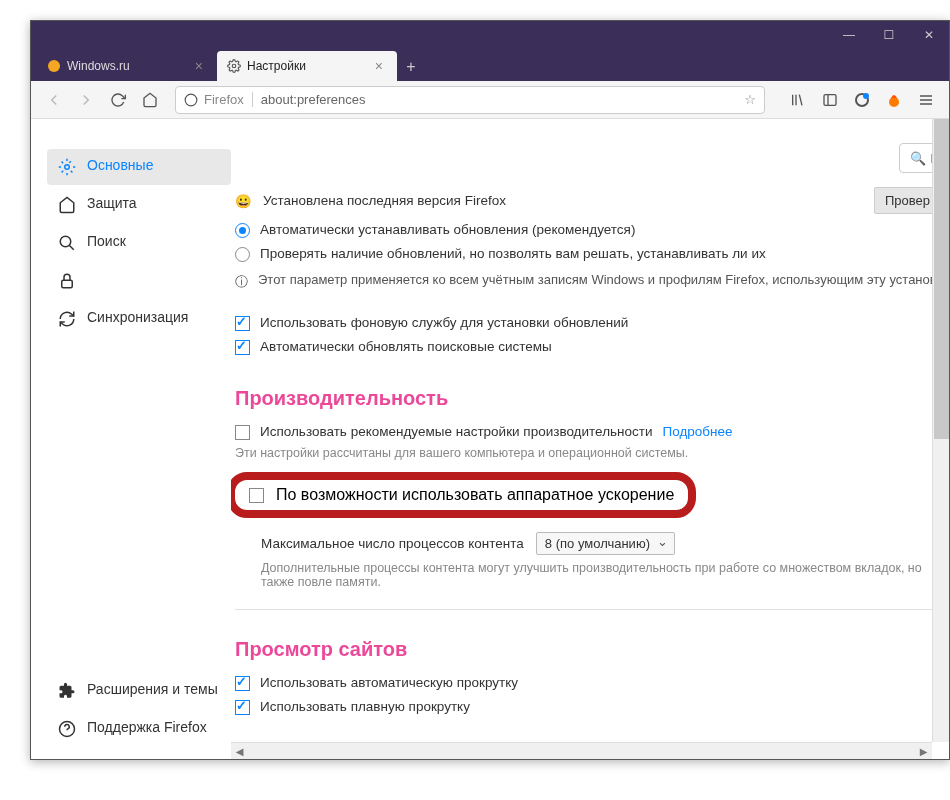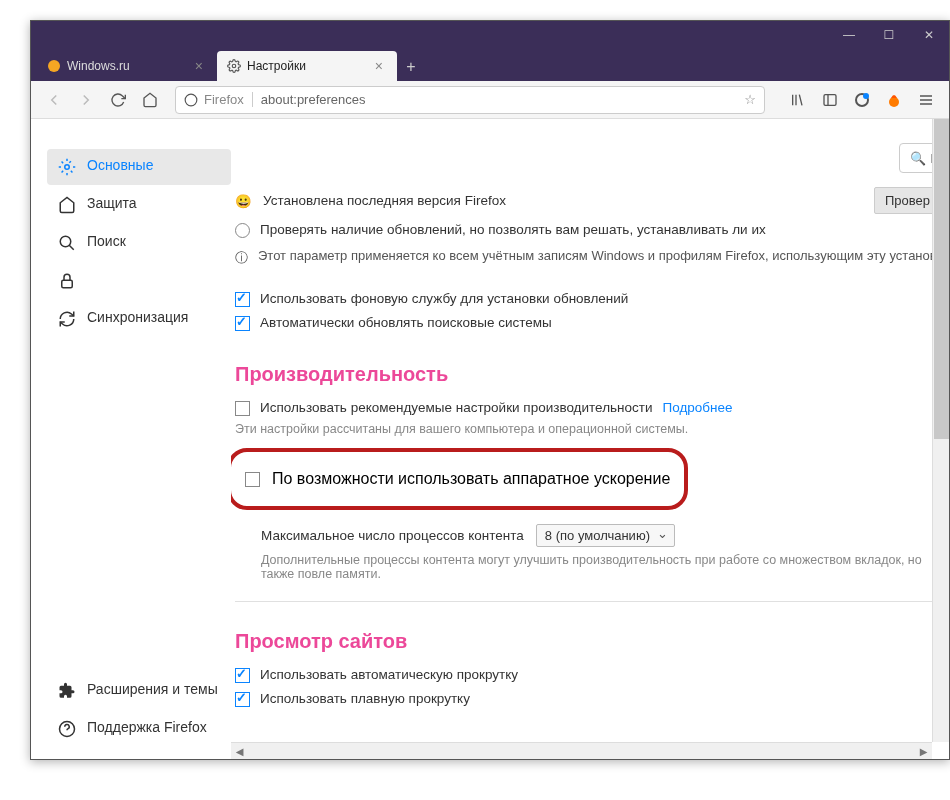--- a/index.html
+++ b/index.html
@@ -39,21 +39,21 @@
 .radio { border-radius: 50%; }
 .radio.checked { border-color: #0a84ff; }
 .radio.checked::after { content: ''; width: 7px; height: 7px; background: #0a84ff; border-radius: 50%; position: absolute; top: 3px; left: 3px; }
 .checkbox.checked { border-color: #0a84ff; }
 .checkbox.checked::after { content: '✓'; color: #0a84ff; position: absolute; top: -3px; left: 0; font-size: 13px; font-weight: bold; }
 .info-row { display: flex; align-items: flex-start; padding: 6px 0; font-size: 13px; color: #555; }
 .info-row .ico { margin-right: 10px; margin-top: 1px; }
 .h2 { font-size: 20px; font-weight: 700; color: #ec4899; margin: 28px 0 10px 0; }
 .hint { font-size: 12.5px; color: #888; margin: 2px 0 8px 0; }
 .link { color: #0a84ff; cursor: pointer; margin-left: 10px; }
-.highlight-box { border: 4px solid #b91c1c; border-radius: 20px; padding: 18px 14px; display: inline-flex; align-items: center; margin: 4px 0 4px -8px; }
+.highlight-box { border: 8px solid #b91c1c; border-radius: 20px; padding: 6px 14px; display: inline-flex; align-items: center; margin: 4px 0 4px -8px; }
 .select { border: 1px solid #bbb; background: #f7f7f7; padding: 3px 24px 3px 8px; font-size: 13px; border-radius: 2px; position: relative; display: inline-block; cursor: pointer; }
 .select::after { content: '⌄'; position: absolute; right: 6px; top: 1px; color: #555; }
 .divider { border-top: 1px solid #e0e0e0; margin: 20px 0 0 0; }
 .vscroll { position: absolute; right: 0; top: 0; bottom: 17px; width: 17px; background: #f0f0f0; border-left: 1px solid #ddd; }
 .vthumb { position: absolute; width: 15px; left: 1px; top: 0; height: 320px; background: #c8c8c8; }
 .hscroll { position: absolute; left: 200px; right: 17px; bottom: 0; height: 17px; background: #f0f0f0; border-top: 1px solid #ddd; display: flex; align-items: center; }
 .hscroll .arrow { width: 17px; text-align: center; color: #777; font-size: 10px; }
 svg { display: block; }
 </style>
 </head>
@@ -231,20 +231,24 @@
       </div>
 
       <div class="main-inner">
         <div class="row" style="margin-top:44px;">
           <span class="emoji">😀</span>
           <span>Установлена последняя версия Firefox</span>
           <span class="btn-gray">Провер</span>
         </div>
 
         <div class="radio-row">
+          <span class="radio checked"></span>
+          <span>Автоматически устанавливать обновления (рекомендуется)</span>
+        </div>
+        <div class="radio-row">
           <span class="radio"></span>
           <span>Проверять наличие обновлений, но позволять вам решать, устанавливать ли их</span>
         </div>
         <div class="info-row">
           <span class="ico">ⓘ</span>
           <span>Этот параметр применяется ко всем учётным записям Windows и профилям Firefox, использующим эту установку</span>
         </div>
         <div class="check-row" style="margin-top:14px;">
           <span class="checkbox checked"></span>
           <span>Использовать фоновую службу для установки обновлений</span>

